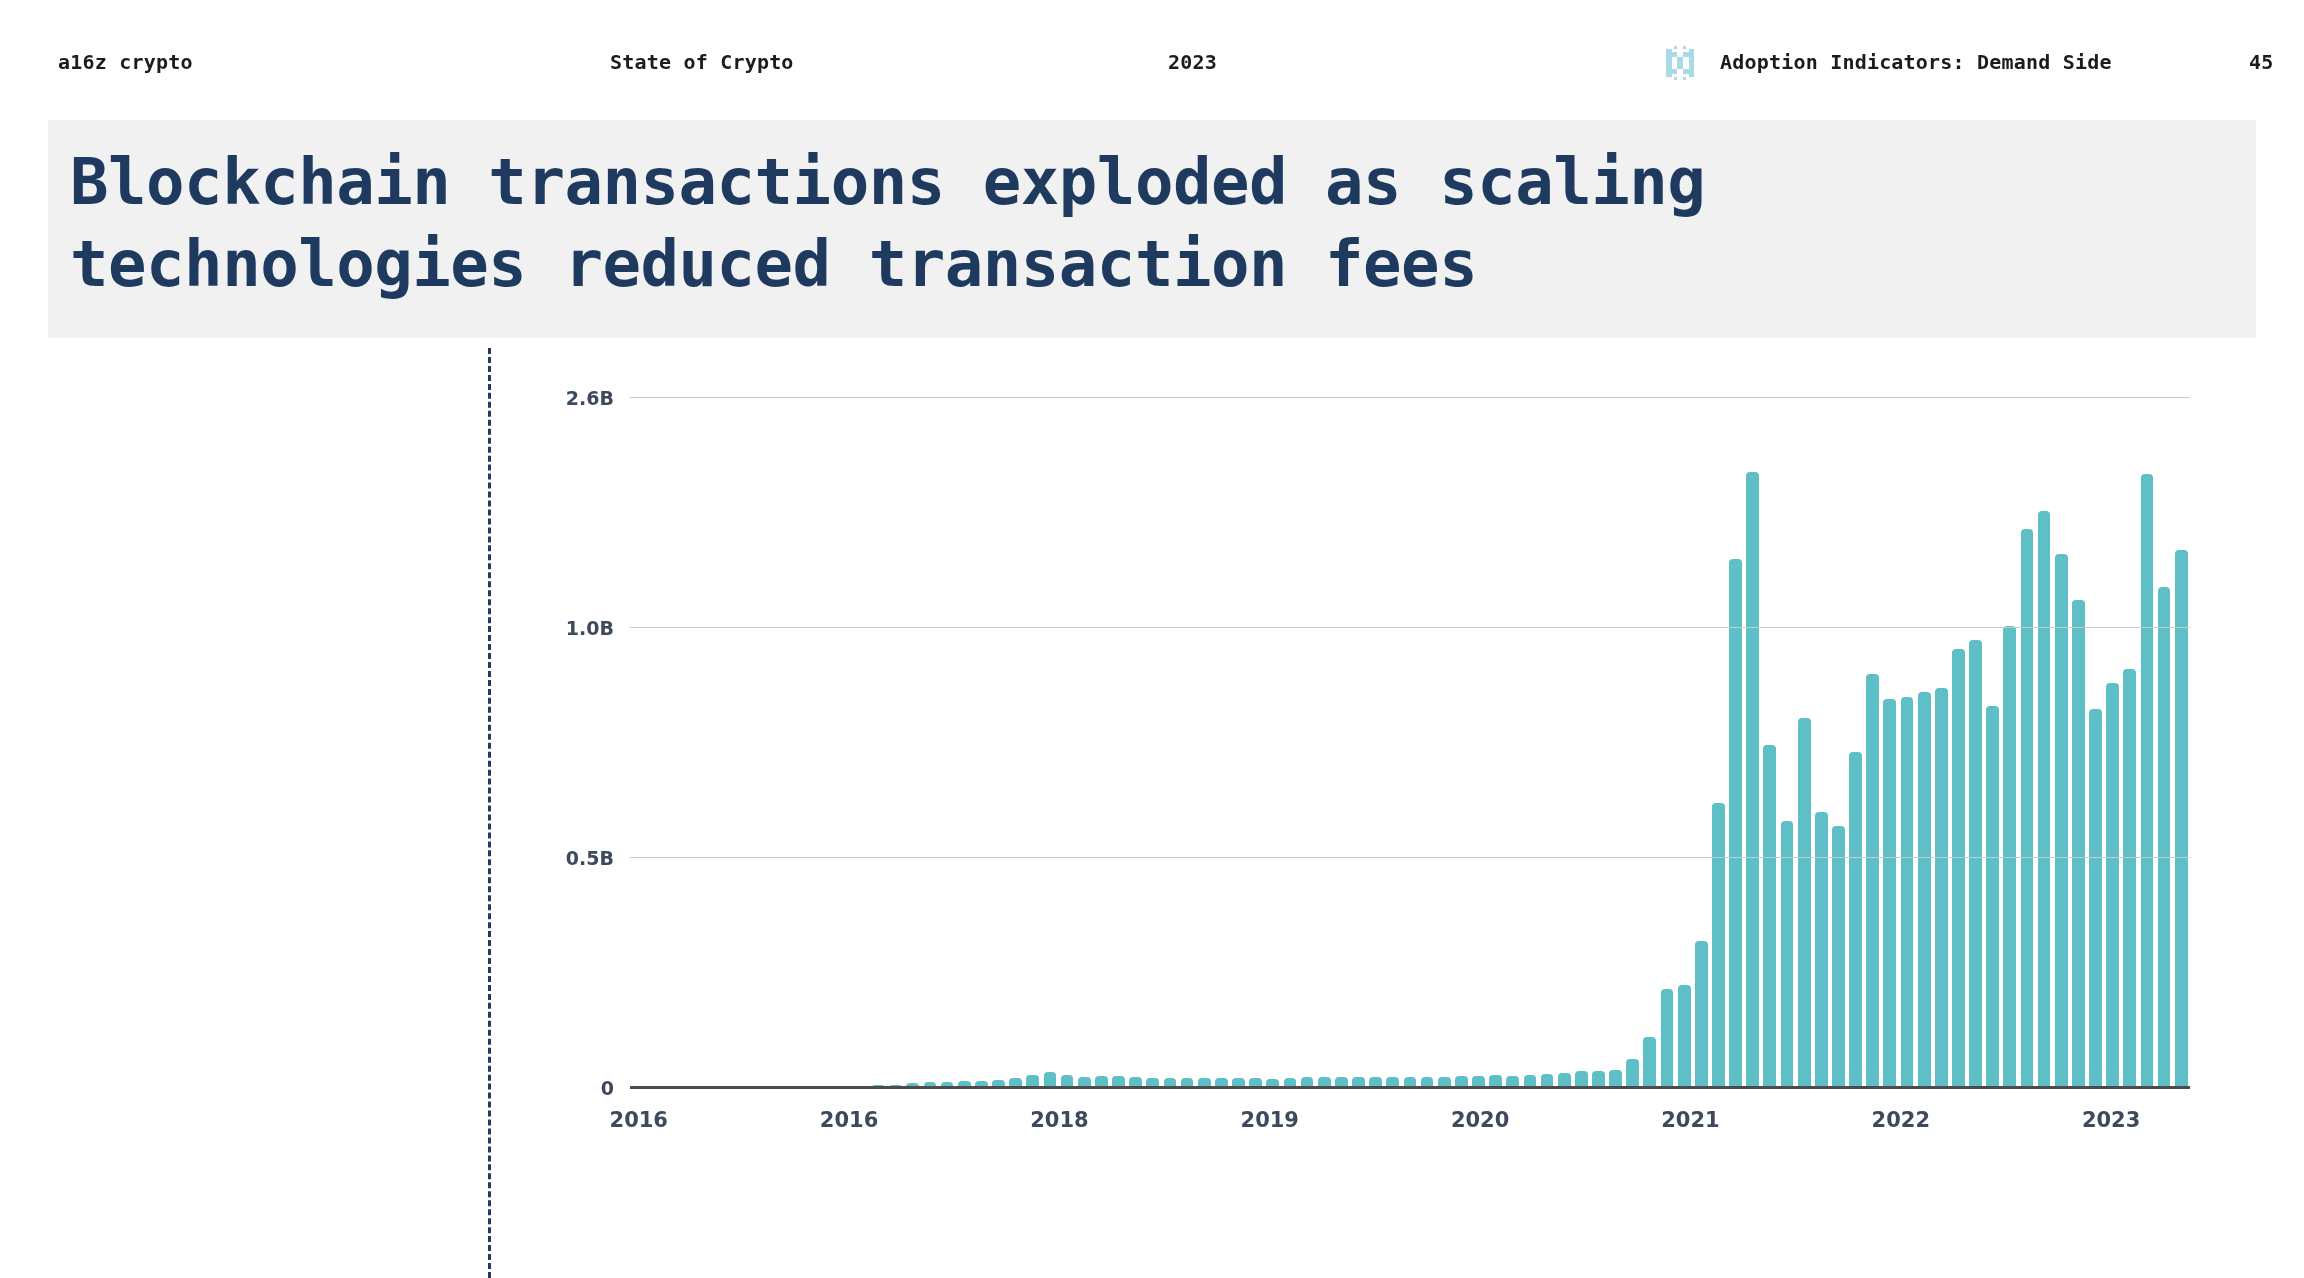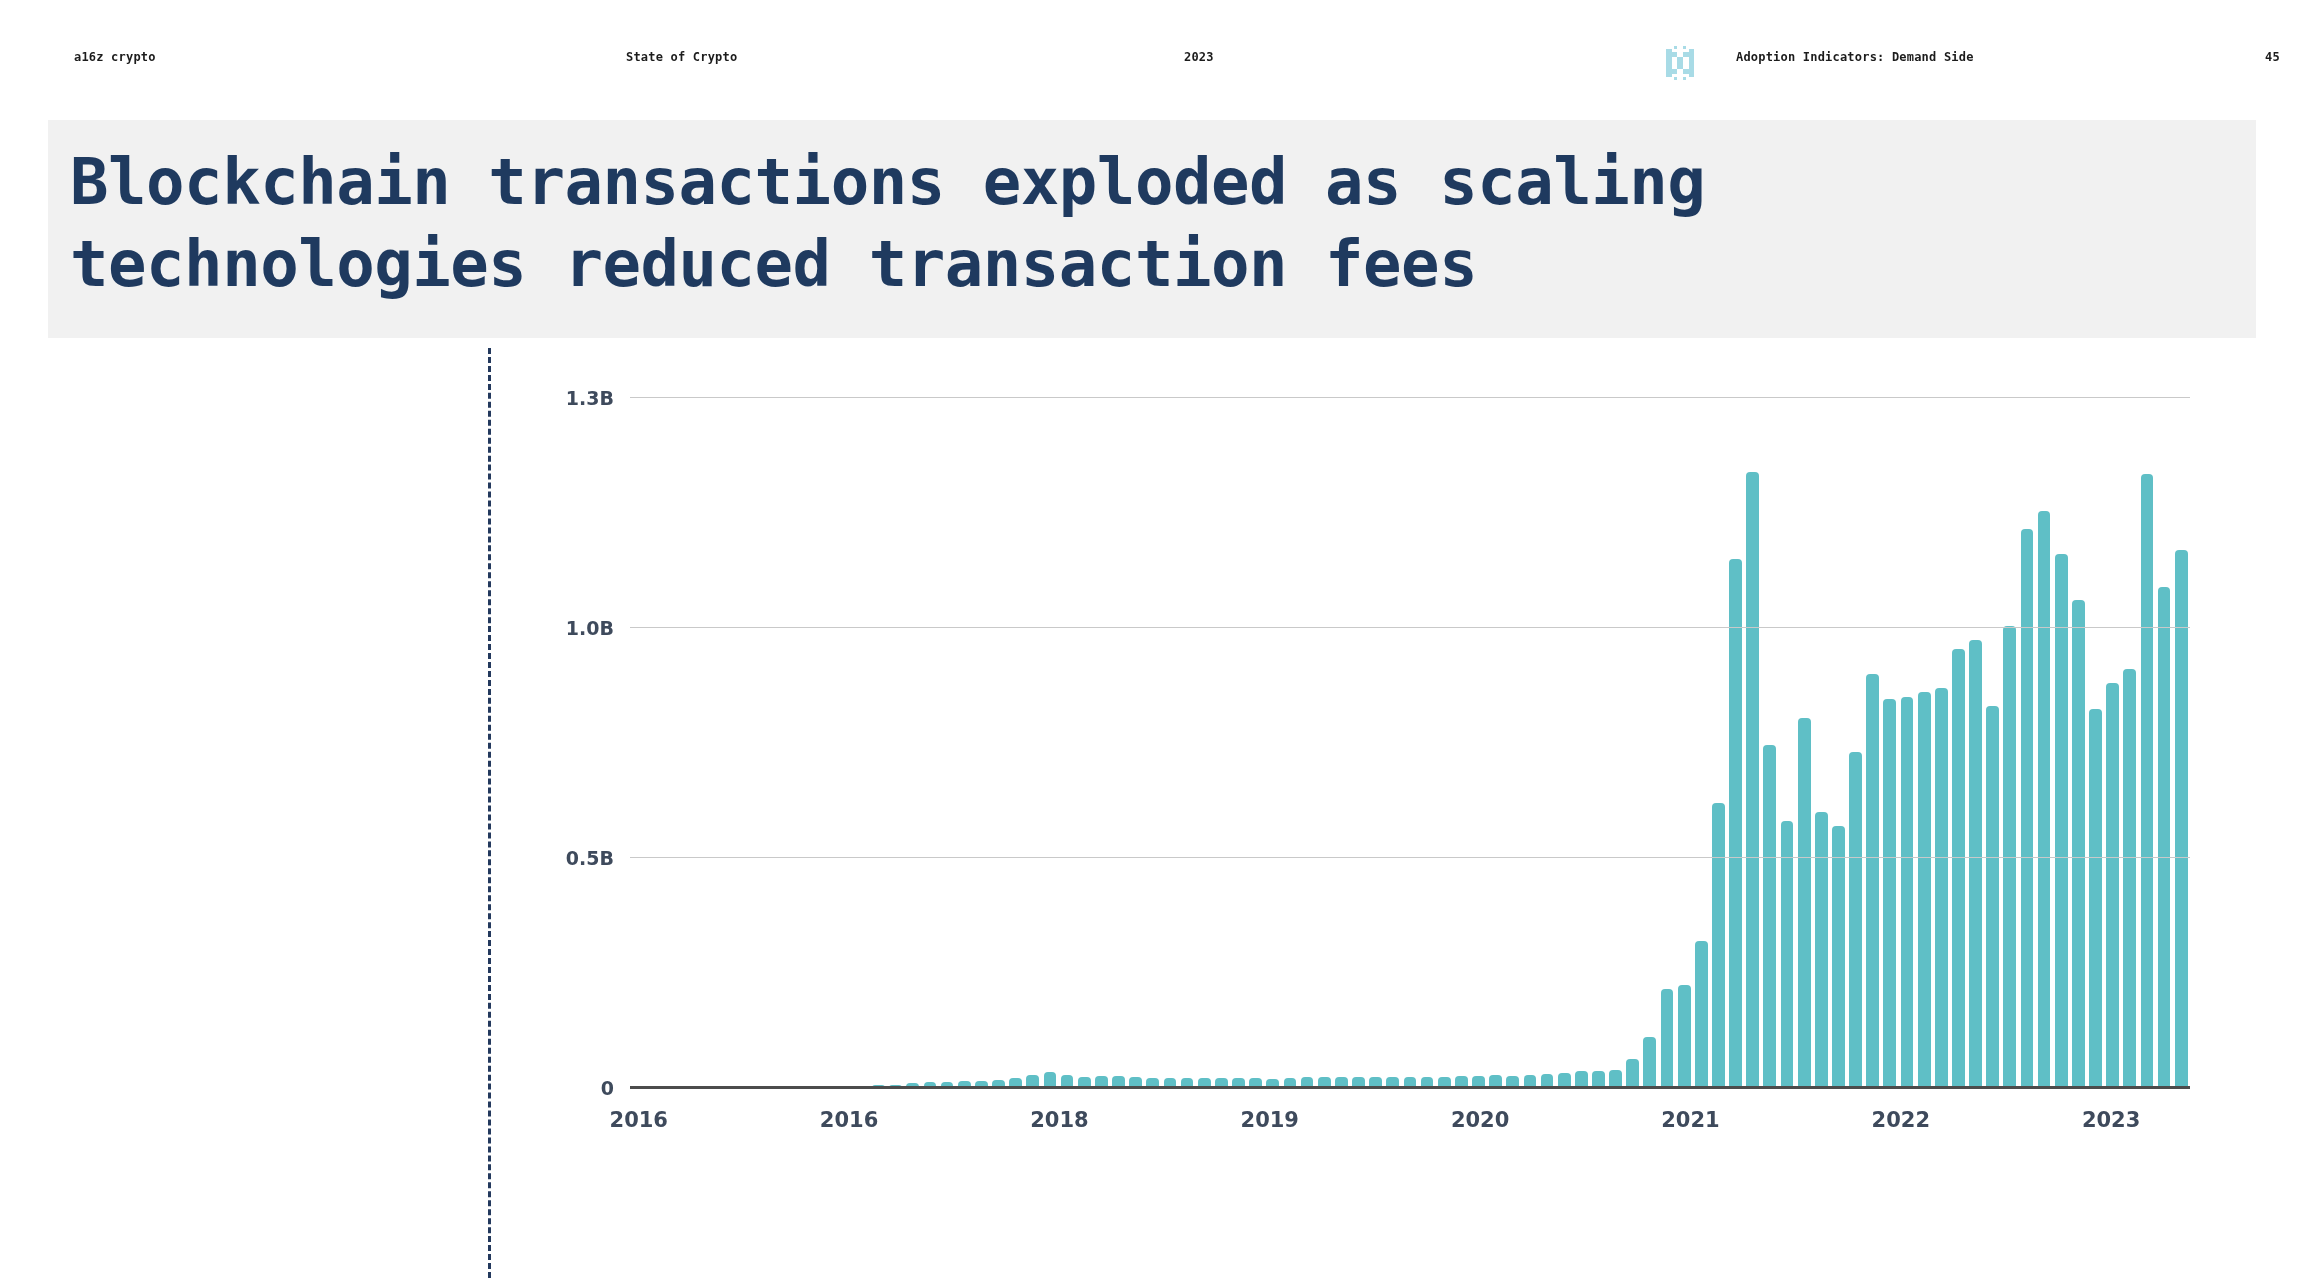--- a/index.html
+++ b/index.html
@@ -20,26 +20,25 @@
   .slide-header {
     position: absolute;
     top: 0; left: 0;
     width: 2304px;
     height: 100px;
     display: flex;
     align-items: center;
   }
   .hdr-item {
     font-family: "DejaVu Sans Mono", monospace;
-    font-size: 12px;
+    font-size: 20px;
     font-weight: 700;
     color: #1c1c1c;
     letter-spacing: 0.2px;
     white-space: nowrap;
-    margin-left: 16px;
   }
   .hdr-brand   { position: absolute; left: 58px;  top: 50px; }
   .hdr-deck    { position: absolute; left: 610px; top: 50px; }
   .hdr-year    { position: absolute; left: 1168px;top: 50px; }
   .hdr-section { position: absolute; left: 1720px;top: 50px; }
   .hdr-page    { position: absolute; left: 2249px;top: 50px; }
 
   .hdr-logo {
     position: absolute;
     left: 1665px;
@@ -333,21 +332,21 @@
           <div class="bar" title="undefined: 1170000000" style="background: rgb(95, 191, 198); height: 78%;"></div>
         </div>
       <div class="axis-base"></div>
     <div class="gridline" style="bottom: 0%; background: transparent;"></div>
         <div class="ytick" style="bottom: 0%; top: auto; transform: translateY(50%);">0</div>
         <div class="gridline" style="bottom: 33.3333%;"></div>
         <div class="ytick" style="bottom: 33.3333%; top: auto; transform: translateY(50%);">0.5B</div>
         <div class="gridline" style="bottom: 66.6667%;"></div>
         <div class="ytick" style="bottom: 66.6667%; top: auto; transform: translateY(50%);">1.0B</div>
         <div class="gridline" style="bottom: 100%;"></div>
-        <div class="ytick" style="bottom: 100%; top: auto; transform: translateY(50%);">1.3B</div>
+        <div class="ytick" style="bottom: 100%; top: auto; transform: translateY(50%);">2.6B</div>
       </div>
     <div class="xlabels" id="xlabels">
         <div class="xtick" style="left: 0.561798%;">2016</div>
         <div class="xtick" style="left: 14.0449%;">2016</div>
         <div class="xtick" style="left: 27.5281%;">2018</div>
         <div class="xtick" style="left: 41.0112%;">2019</div>
         <div class="xtick" style="left: 54.4944%;">2020</div>
         <div class="xtick" style="left: 67.9775%;">2021</div>
         <div class="xtick" style="left: 81.4607%;">2022</div>
         <div class="xtick" style="left: 94.9438%;">2023</div>

